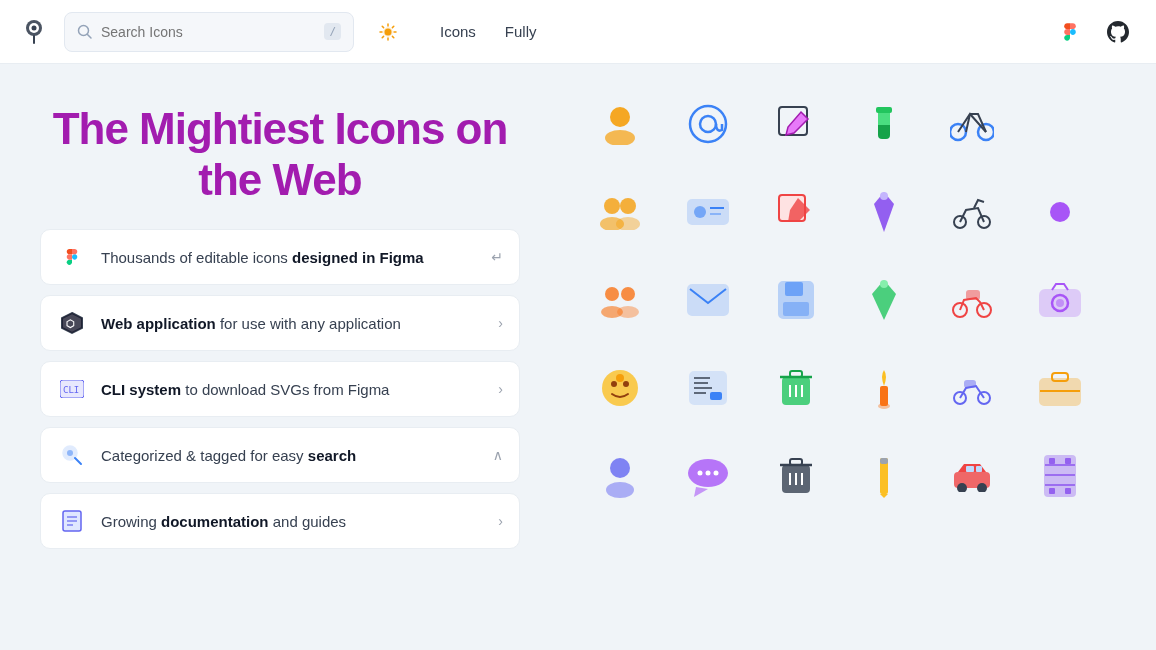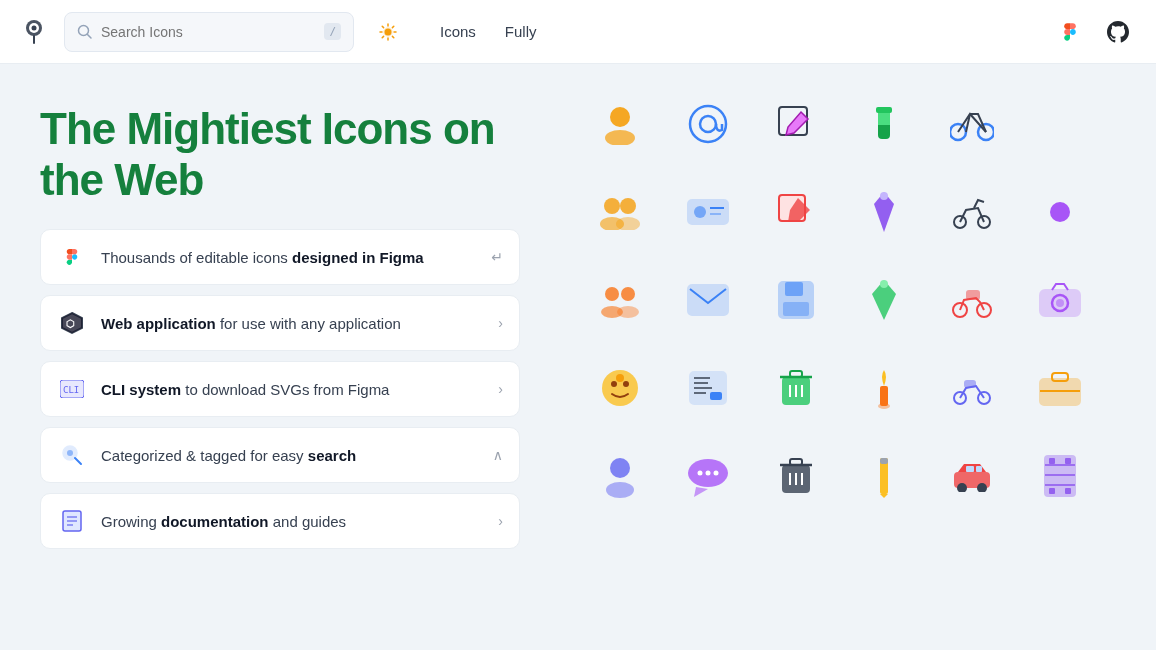--- a/index.html
+++ b/index.html
@@ -115,23 +115,24 @@
       padding: 40px 40px 40px 40px;
       display: flex;
       flex-direction: column;
       gap: 20px;
       flex-shrink: 0;
     }
 
     .hero-title {
       font-size: 44px;
       font-weight: 800;
-      color: #15803d;
+      color: #a21caf;
       line-height: 1.15;
       letter-spacing: -1px;
+      text-align: center;
     }
 
     .hero-subtitle {
       font-size: 18px;
       color: #6b7280;
       font-weight: 400;
       line-height: 1.5;
     }
 
     .feature-list {

